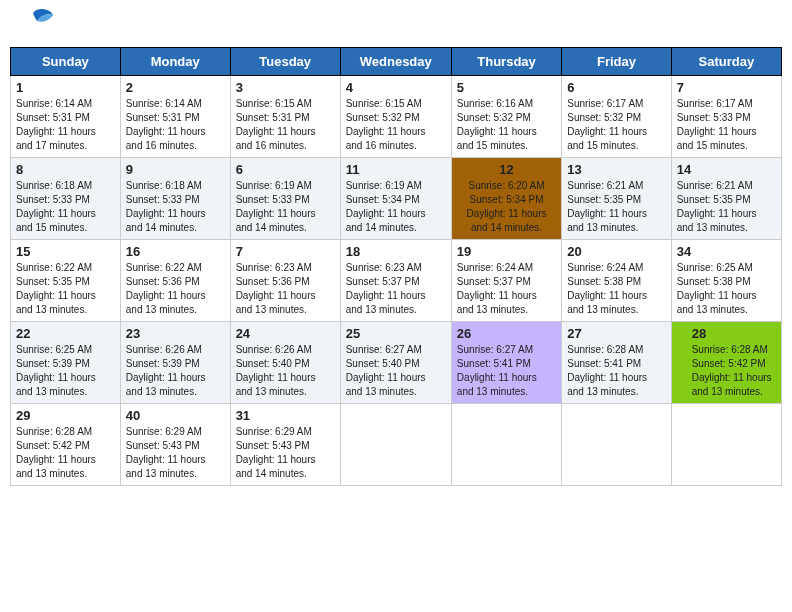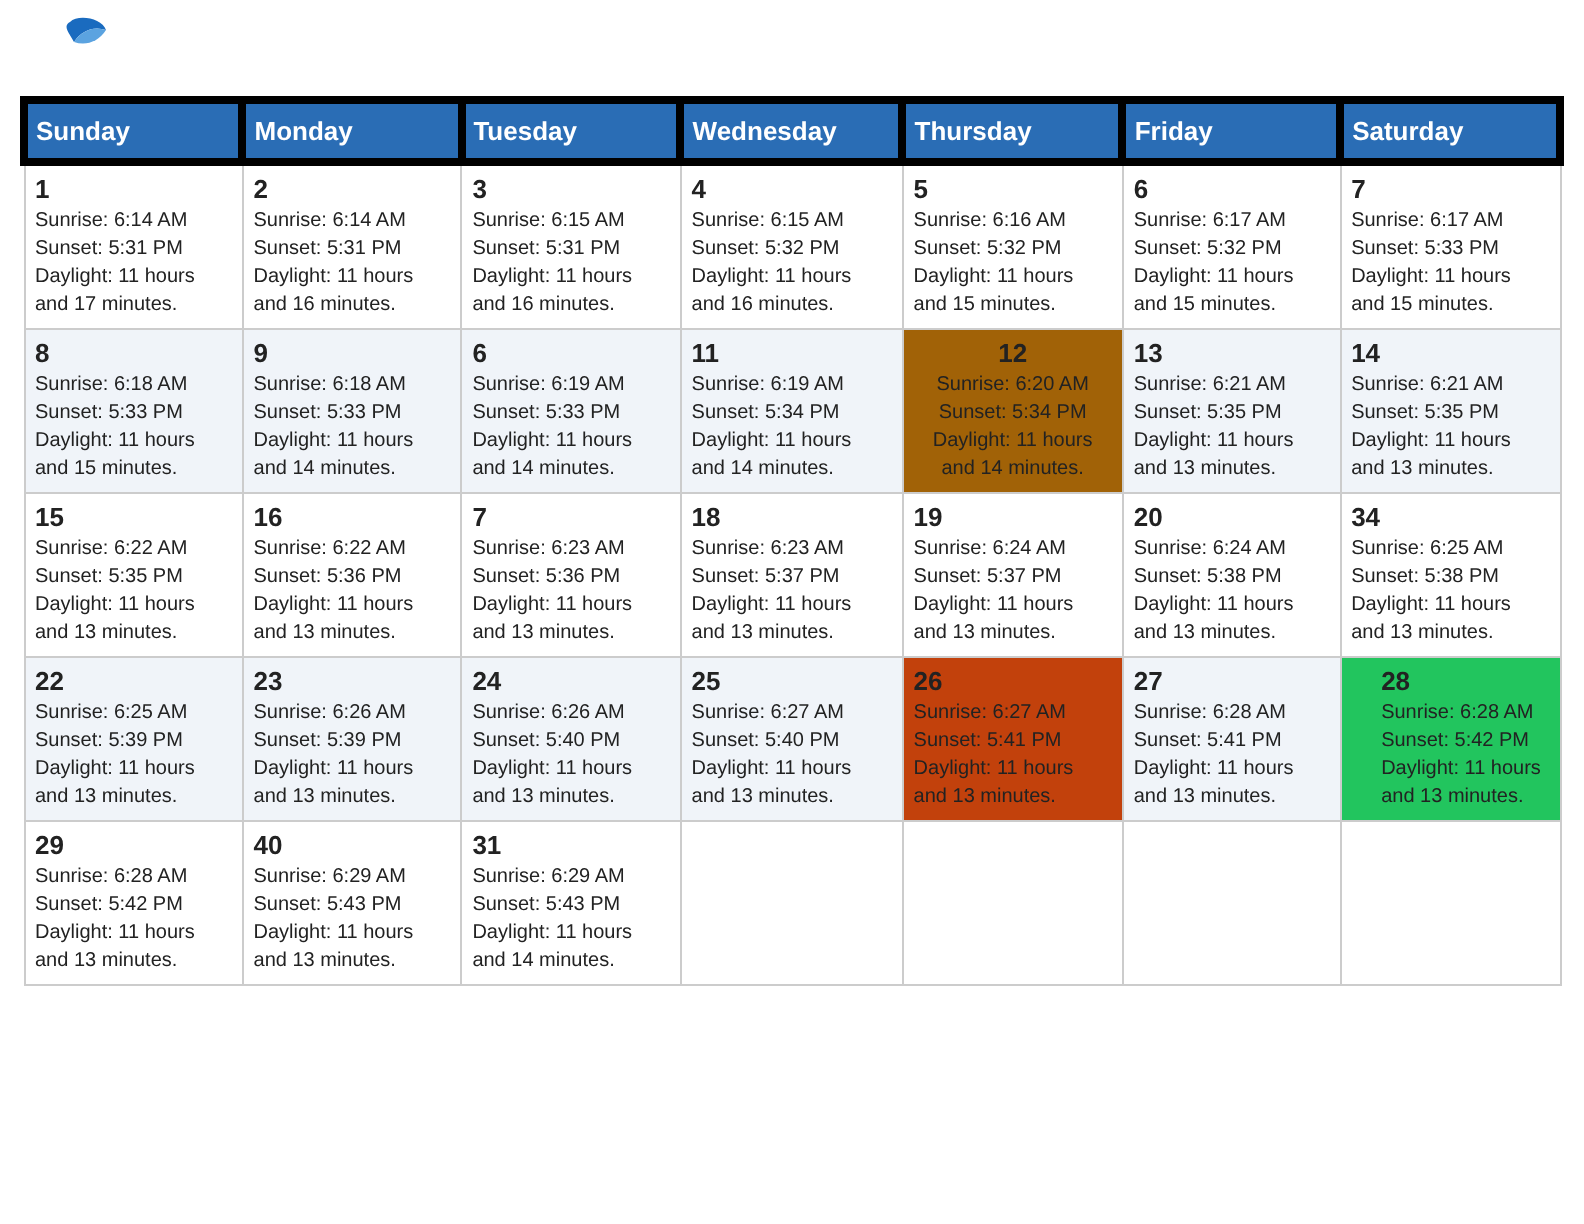--- a/index.html
+++ b/index.html
@@ -31,24 +31,24 @@
     }
     .calendar {
       width: 100%;
       border-collapse: collapse;
       font-size: 10.5px;
     }
     .calendar th {
       background: #2a6db5;
       color: #fff;
       padding: 6px 4px;
-      text-align: left;
+      text-align: center;
       font-size: 13px;
       font-weight: bold;
-      border: 4px solid #000000;
+      border: 1px solid #000000;
     }
     .calendar td {
       vertical-align: top;
       padding: 4px 5px;
       border: 1px solid #ccc;
       width: 113px;
       min-height: 80px;
       background: #fff;
     }
     .calendar tr:nth-child(even) td {
@@ -228,29 +228,29 @@
           <div class="day-info">Sunrise: 6:26 AM<br>Sunset: 5:39 PM<br>Daylight: 11 hours<br>and 13 minutes.</div>
         </td>
         <td style="background: rgb(240, 244, 249); margin-left: 40px;">
           <span class="day-number">24</span>
           <div class="day-info">Sunrise: 6:26 AM<br>Sunset: 5:40 PM<br>Daylight: 11 hours<br>and 13 minutes.</div>
         </td>
         <td style="background: rgb(240, 244, 249);">
           <span class="day-number">25</span>
           <div class="day-info">Sunrise: 6:27 AM<br>Sunset: 5:40 PM<br>Daylight: 11 hours<br>and 13 minutes.</div>
         </td>
-        <td style="background: #c2410c;">
+        <td style="background: #c4b5fd;">
           <span class="day-number">26</span>
           <div class="day-info">Sunrise: 6:27 AM<br>Sunset: 5:41 PM<br>Daylight: 11 hours<br>and 13 minutes.</div>
         </td>
         <td style="background: rgb(240, 244, 249);">
           <span class="day-number">27</span>
           <div class="day-info">Sunrise: 6:28 AM<br>Sunset: 5:41 PM<br>Daylight: 11 hours<br>and 13 minutes.</div>
         </td>
-        <td style="background: #22c55e; padding-left: 20px;">
+        <td style="background: #84cc16; padding-left: 20px;">
           <span class="day-number">28</span>
           <div class="day-info">Sunrise: 6:28 AM<br>Sunset: 5:42 PM<br>Daylight: 11 hours<br>and 13 minutes.</div>
         </td>
       </tr>
       <tr>
         <td>
           <span class="day-number">29</span>
           <div class="day-info">Sunrise: 6:28 AM<br>Sunset: 5:42 PM<br>Daylight: 11 hours<br>and 13 minutes.</div>
         </td>
         <td>

